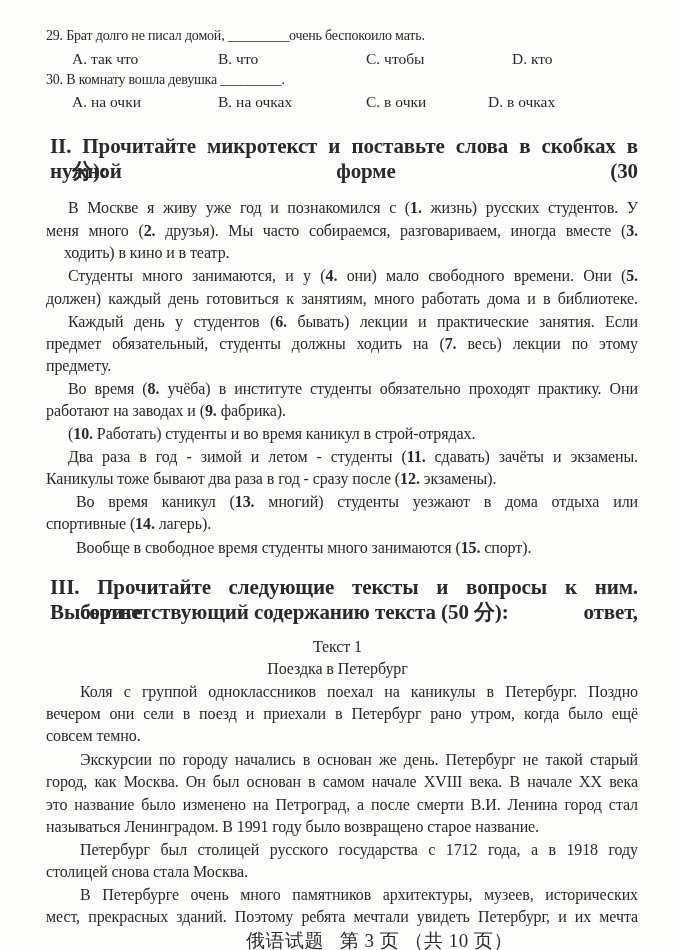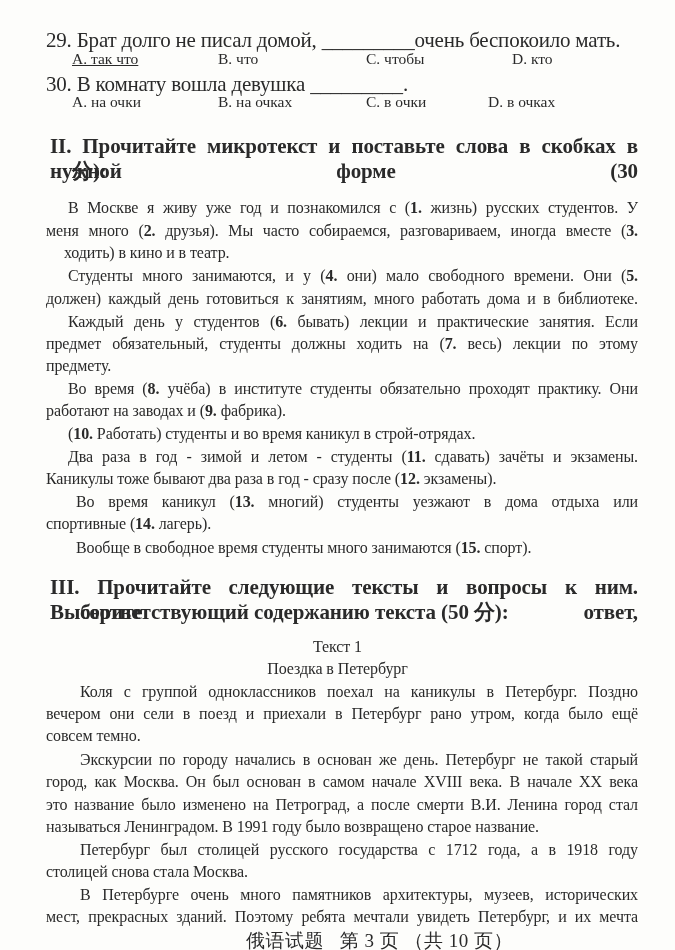--- a/index.html
+++ b/index.html
@@ -4,37 +4,37 @@
 <style>
   html, body { margin: 0; padding: 0; }
   body {
     width: 675px; height: 950px; overflow: hidden;
     background: #fdfdfb;
     color: #2a2a2a;
     font-family: "Liberation Serif", "DejaVu Serif", serif;
     position: relative;
   }
   .abs { position: absolute; white-space: nowrap; }
-  .q { font-size: 21px; letter-spacing: -0.2px; }
+  .q { font-size: 14px; letter-spacing: -0.2px; }
   .opt { font-size: 15.5px; }
   .hdr { font-size: 21px; font-weight: bold; letter-spacing: -0.1px; }
   .p { font-size: 16px; letter-spacing: -0.1px; }
   .just { display: block; text-align: justify; text-align-last: justify; white-space: normal; }
   .center { text-align: center; left: 0; width: 675px; }
   .footer { font-size: 19px; letter-spacing: 0.5px; }
 </style>
 </head>
 <body>
 
 <div class="abs q" style="left:46px; top:28px;">
   <span>29.</span>
   <span>Брат долго не писал домой,</span>
   <span>_________</span><span>очень беспокоило мать.</span>
 </div>
-<div class="abs opt" style="left:72px; top:50px;text-decoration:underline;">A. так что</div>
+<div class="abs opt" style="left:72px; top:50px;">A. так что</div>
 <div class="abs opt" style="left:218px; top:50px;">B. что</div>
 <div class="abs opt" style="left:366px; top:50px;">C. чтобы</div>
 <div class="abs opt" style="left:512px; top:50px;">D. кто</div>
 
 <div class="abs q" style="left:46px; top:72px;">
   <span>30.</span>
   <span>В комнату вошла девушка</span>
   <span>_________</span><span>.</span>
 </div>
 <div class="abs opt" style="left:72px; top:93px;">A. на очки</div>

